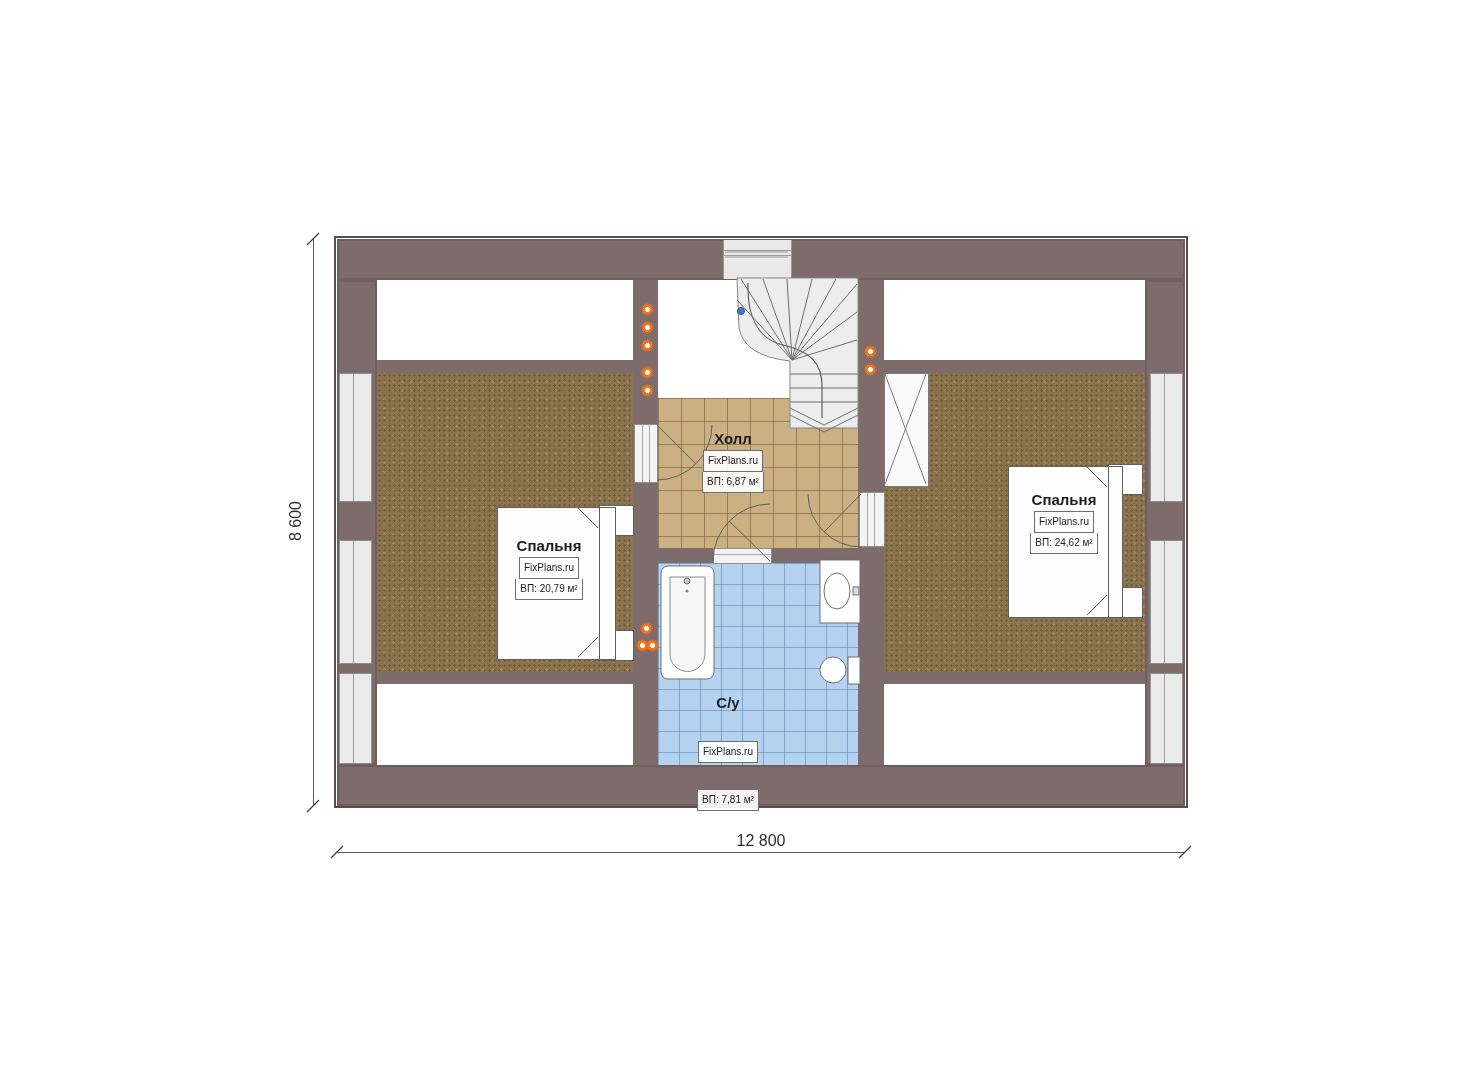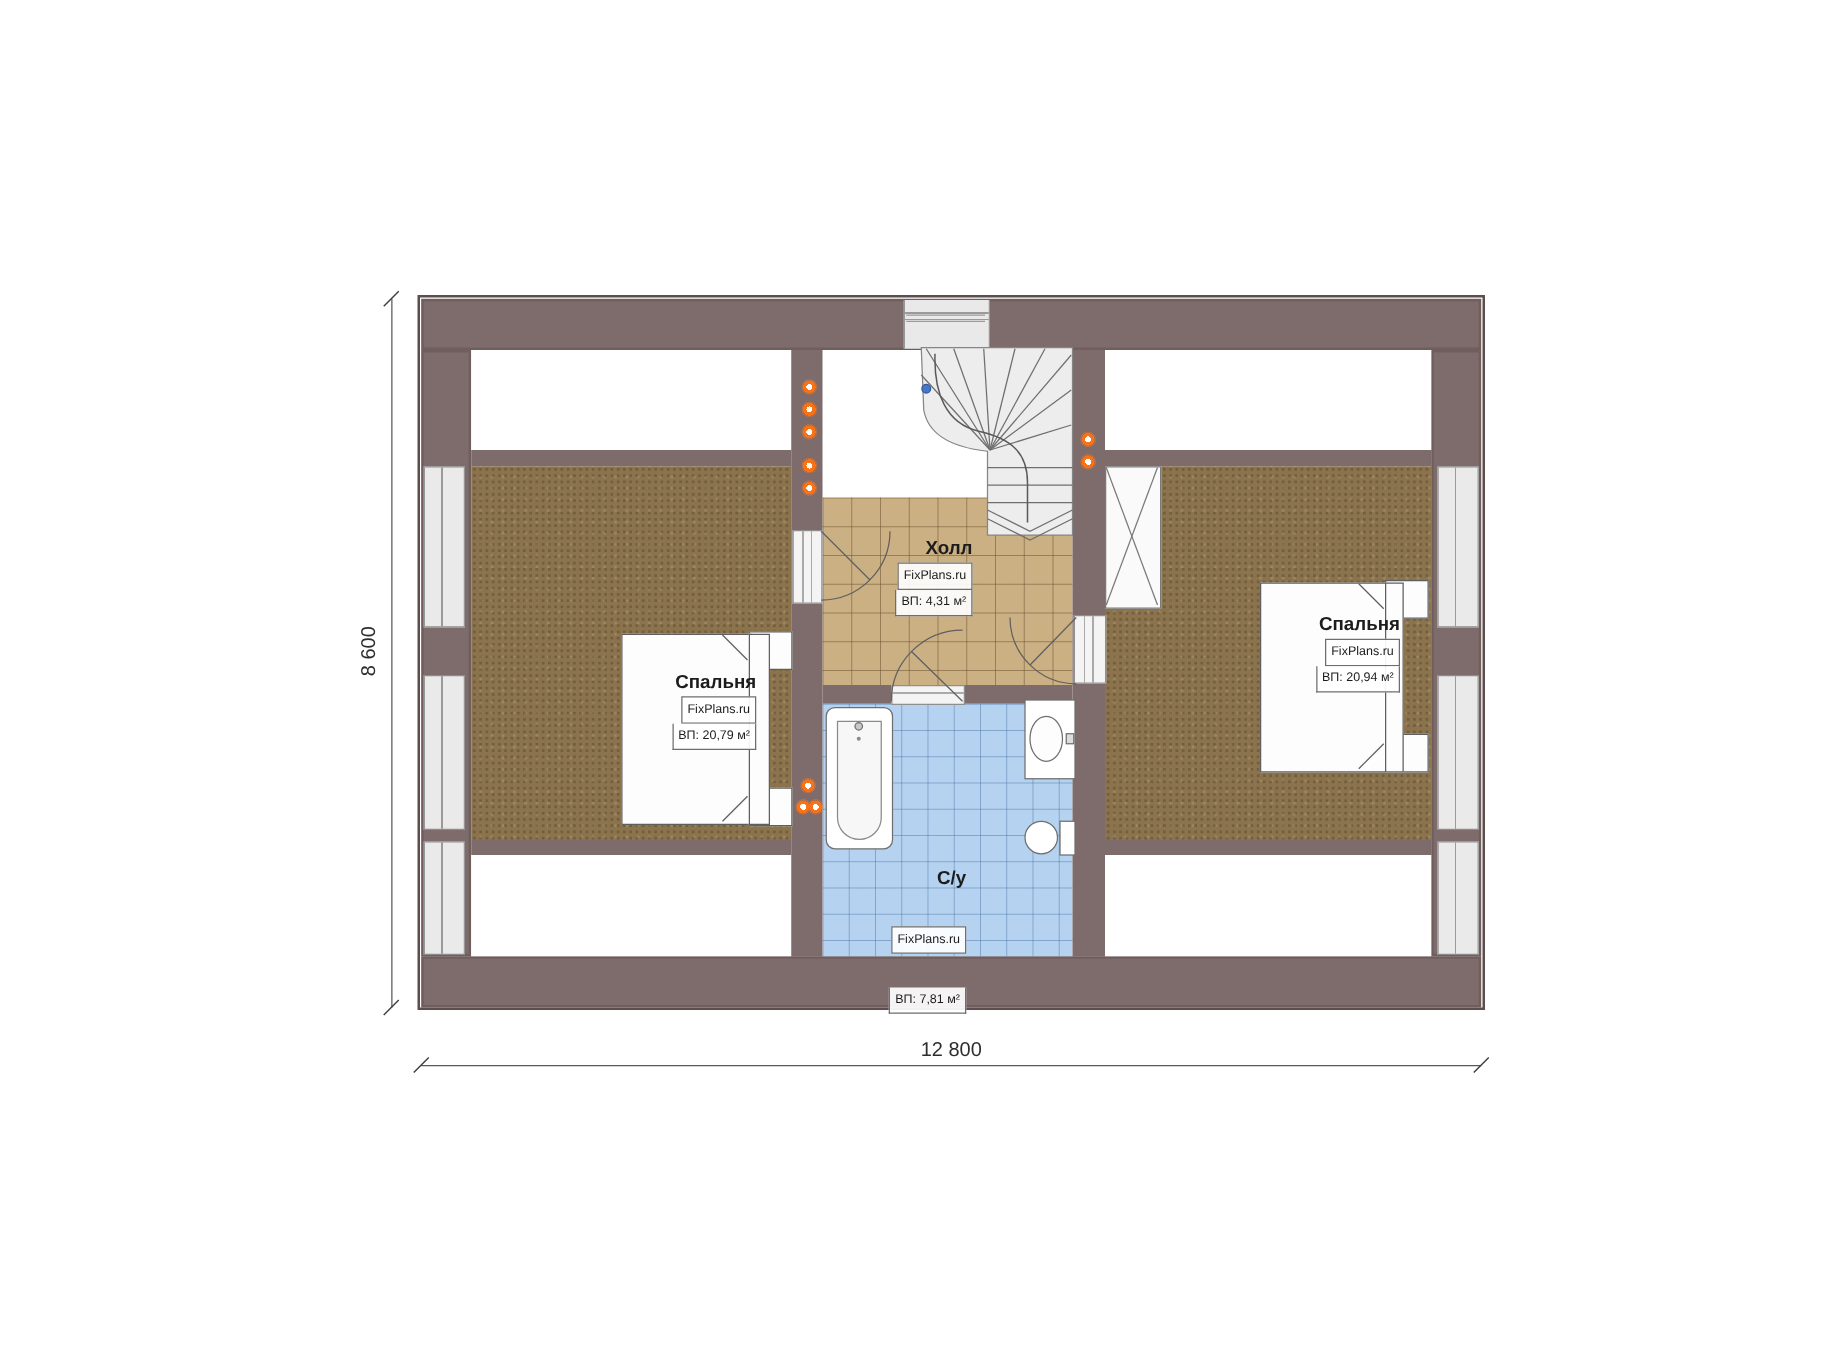--- a/index.html
+++ b/index.html
@@ -25,21 +25,21 @@
   .win-h{position:absolute;background:#e9e9e9;border-left:1px solid #979797;border-right:1px solid #979797;
      background-image:linear-gradient(to bottom, transparent 0 10px, #9a9a9a 10px 11px, transparent 11px 15px, #9a9a9a 15px 16px, transparent 16px);}
   .jamb{position:absolute;background:#f4f4f4;border:1px solid #8f8f8f;
      background-image:linear-gradient(to right, transparent 0 7px, #aaa 7px 8px, transparent 8px 14px, #aaa 14px 15px, transparent 15px);}
   .jamb-h{position:absolute;background:#f4f4f4;border:1px solid #8f8f8f;
      background-image:linear-gradient(to bottom, transparent 0 5px, #aaa 5px 6px, transparent 6px);}
   .furn{position:absolute;background:#fdfdfd;border:1px solid #5f5f5f;}
   .hatch{position:absolute;background:#fafafa;border:1px solid #7a7a7a;}
   .dl{position:absolute;width:13px;height:13px;border-radius:50%;
       background:radial-gradient(circle, #ffffff 0 2.4px, #f97316 2.4px 5px, rgba(249,115,22,.45) 5px 6px, rgba(249,115,22,0) 6.5px);}
-  .roomlabel{position:absolute;display:flex;flex-direction:column;align-items:flex-end;z-index:20;}
+  .roomlabel{position:absolute;display:flex;flex-direction:column;align-items:center;z-index:20;}
   .roomlabel .rname{font-size:15px;font-weight:bold;color:#1c1c1c;white-space:nowrap;margin-bottom:3px;}
   .roomlabel .rbox{background:rgba(255,255,255,.92);border:1px solid #6e6e6e;font-size:10px;
       line-height:18px;padding:1px 4px;white-space:nowrap;color:#1c1c1c;text-align:center;}
   .roomlabel .rbox + .rbox{border-top:none;}
   .dimline{position:absolute;background:#5a5a5a;}
   .dimtext{position:absolute;font-size:16px;color:#2e2e2e;white-space:nowrap;}
   svg.overlay{position:absolute;left:0;top:0;z-index:15;pointer-events:none;}
 </style>
 </head>
 <body>
@@ -194,26 +194,26 @@
   <div class="dl" style="left:646px;top:639px;"></div>
 
   <div class="roomlabel" style="left:493px;top:537px;width:112px;">
     <div class="rname">Спальня</div>
     <div class="rbox">FixPlans.ru</div>
     <div class="rbox">ВП: 20,79 м²</div>
   </div>
   <div class="roomlabel" style="left:1008px;top:491px;width:112px;">
     <div class="rname">Спальня</div>
     <div class="rbox">FixPlans.ru</div>
-    <div class="rbox">ВП: 20,94 м²</div>
+    <div class="rbox">ВП: 24,62 м²</div>
   </div>
   <div class="roomlabel" style="left:688px;top:430px;width:90px;">
     <div class="rname">Холл</div>
     <div class="rbox">FixPlans.ru</div>
-    <div class="rbox">ВП: 4,31 м²</div>
+    <div class="rbox">ВП: 6,87 м²</div>
   </div>
   <div class="roomlabel" style="left:683px;top:694px;width:90px;gap:27px;">
     <div class="rname">С/у</div>
     <div class="rbox">FixPlans.ru</div>
     <div class="rbox">ВП: 7,81 м²</div>
   </div>
 
   <div class="dimline" style="left:313px;top:239px;width:1px;height:567px;"></div>
   <div class="dimline" style="left:337px;top:852px;width:848px;height:1px;"></div>
   <div class="dimtext" style="left:266px;top:512px;transform:rotate(-90deg);transform-origin:center;width:60px;text-align:center;">8 600</div>

